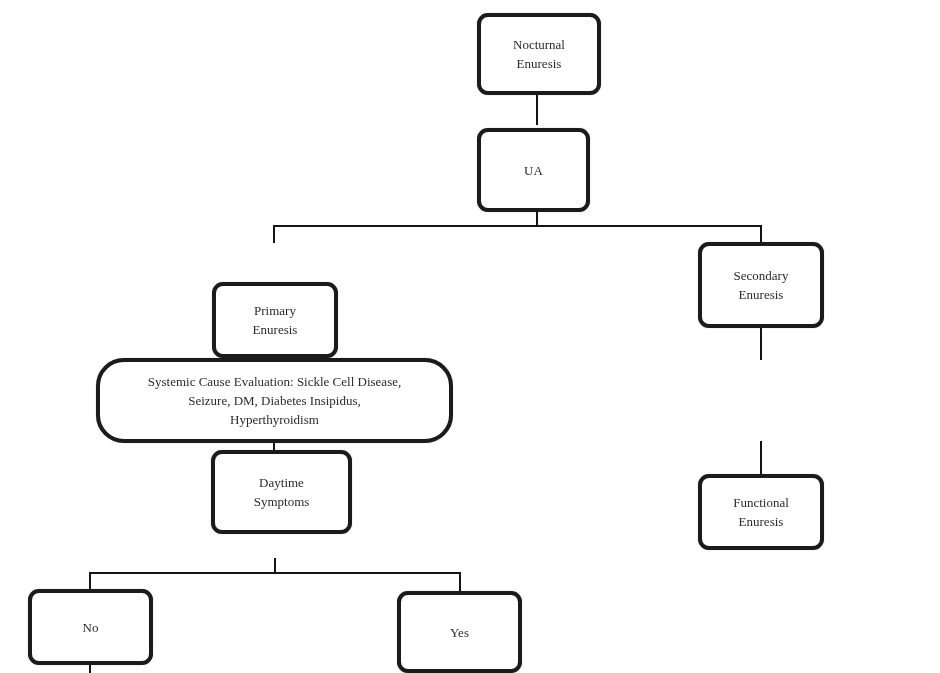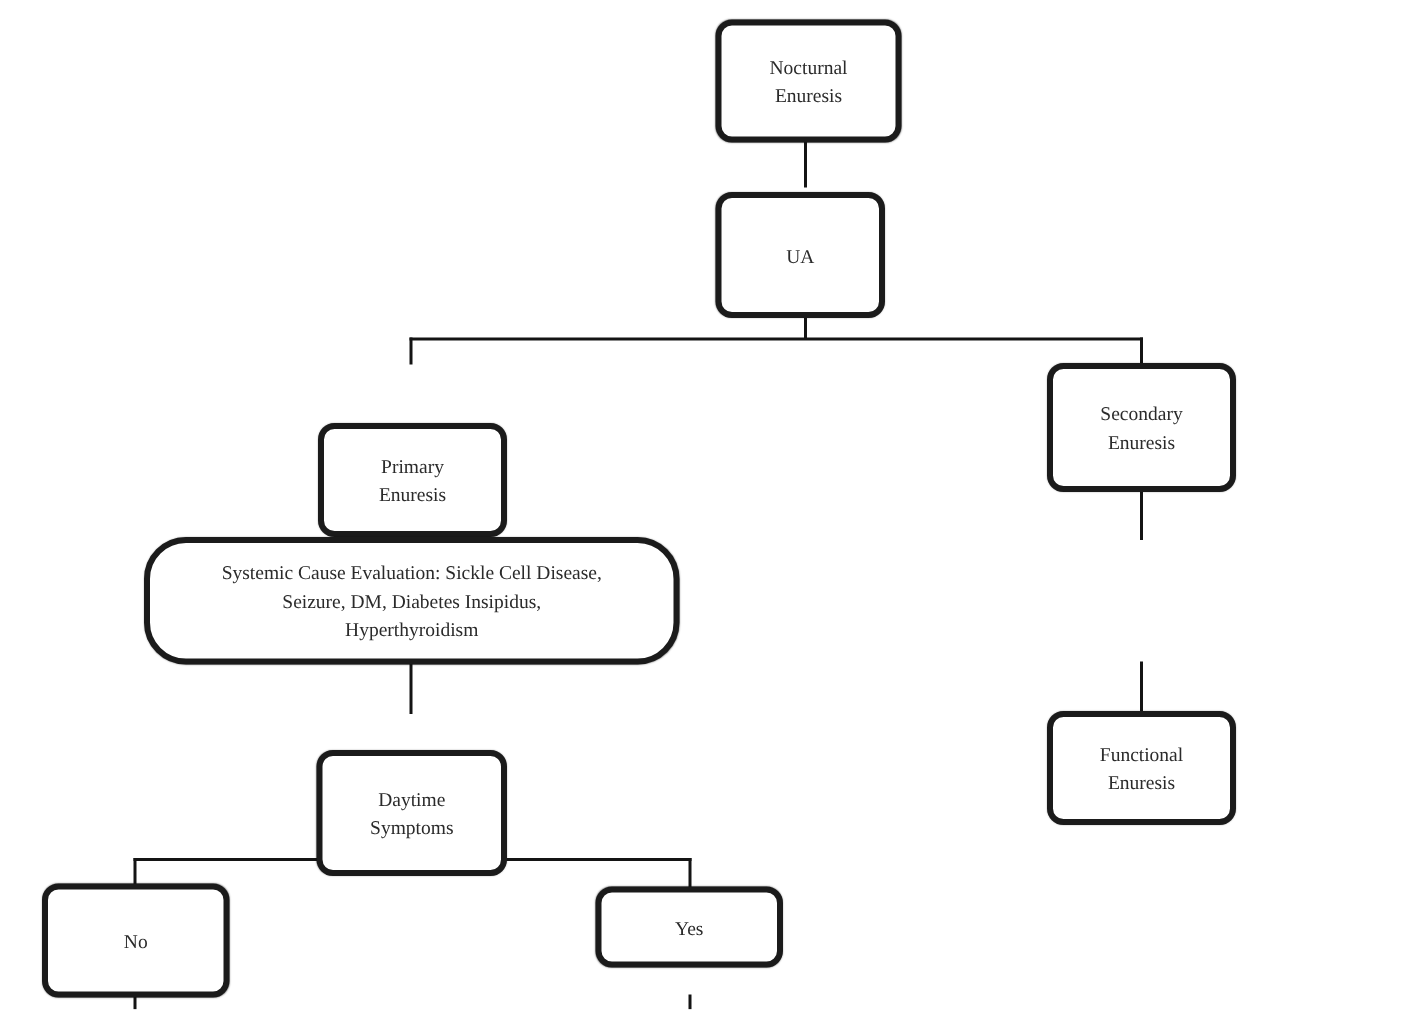--- a/index.html
+++ b/index.html
@@ -67,23 +67,23 @@
 Enuresis</div>
 
   <div class="node" style="left:698px; top:242px; width:126px; height:86px;">Secondary
 Enuresis</div>
 
   <div class="node" style="left:96px; top:358px; width:357px; height:85px;border-radius:28px;">Systemic Cause Evaluation: Sickle Cell Disease,
 Seizure, DM, Diabetes Insipidus,
 Hyperthyroidism</div>
 
 
-  <div class="node" style="left:211px; top:500px; width:127px; height:84px;">Daytime
+  <div class="node" style="left:211px; top:450px; width:141px; height:84px;">Daytime
 Symptoms</div>
 
   <div class="node" style="left:698px; top:474px; width:126px; height:76px;">Functional
 Enuresis</div>
 
   <div class="node" style="left:28px; top:589px; width:125px; height:76px;">No</div>
 
-  <div class="node" style="left:397px; top:591px; width:125px; height:54px;">Yes</div>
+  <div class="node" style="left:397px; top:591px; width:125px; height:82px;">Yes</div>
 
 </div>
 
 </body></html>

